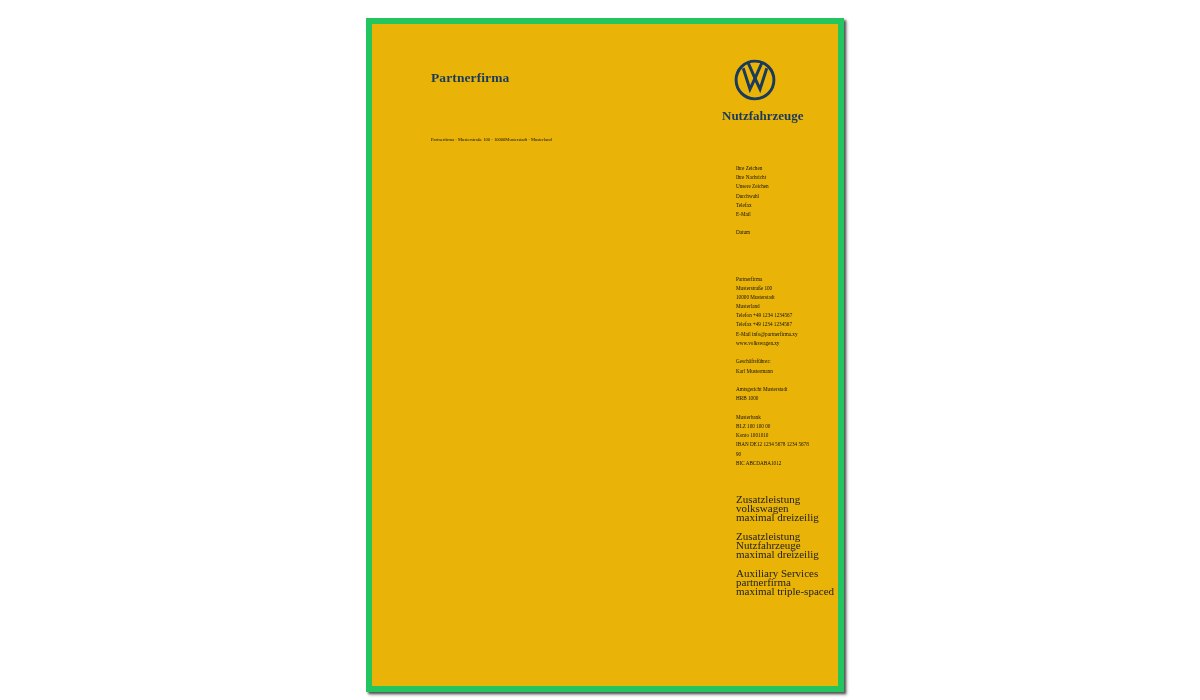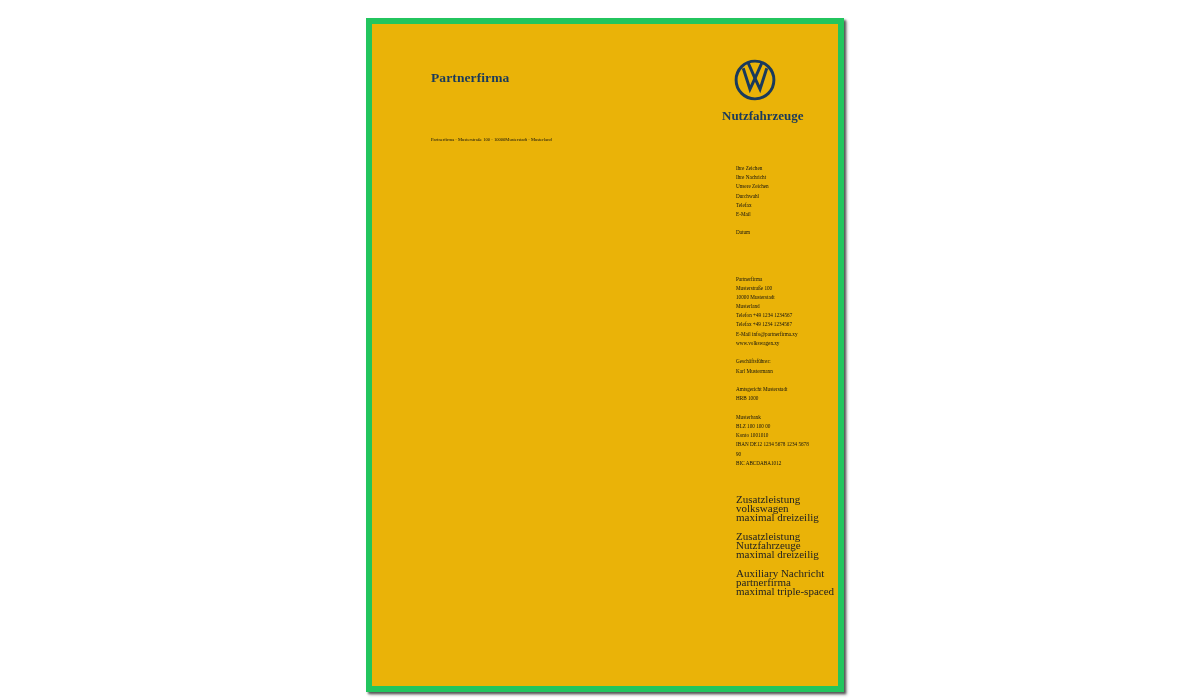--- a/index.html
+++ b/index.html
@@ -124,18 +124,18 @@
     <div class="line">Zusatzleistung</div>
     <div class="line">volkswagen</div>
     <div class="line">maximal dreizeilig</div>
   </div>
   <div class="service-block" style="top:508px;">
     <div class="line">Zusatzleistung</div>
     <div class="line">Nutzfahrzeuge</div>
     <div class="line">maximal dreizeilig</div>
   </div>
   <div class="service-block" style="top:545px;">
-    <div class="line">Auxiliary Nachricht</div>
+    <div class="line">Auxiliary Services</div>
     <div class="line">partnerfirma</div>
     <div class="line">maximal triple-spaced</div>
   </div>
 
 </div>
 
 </body></html>

